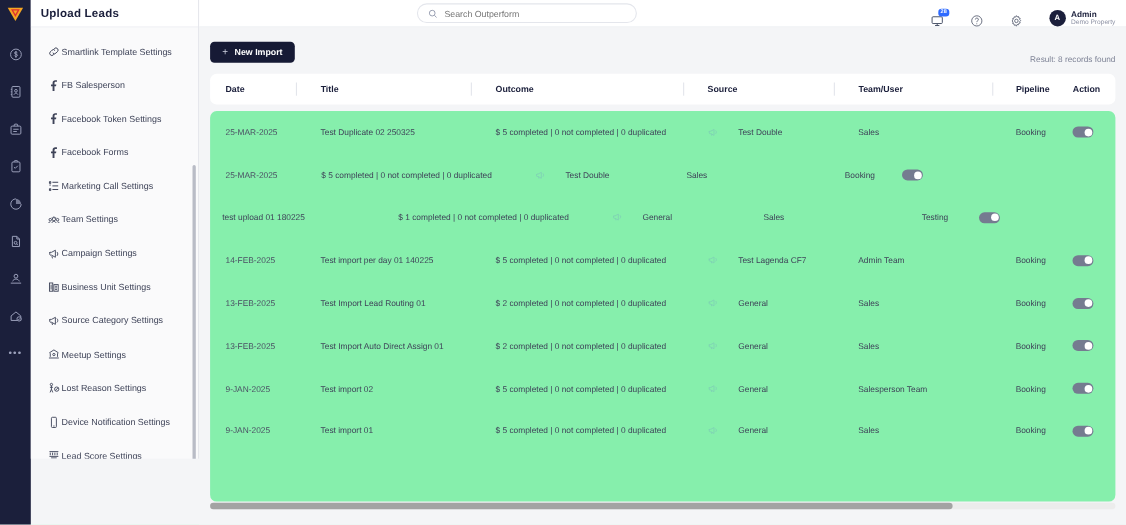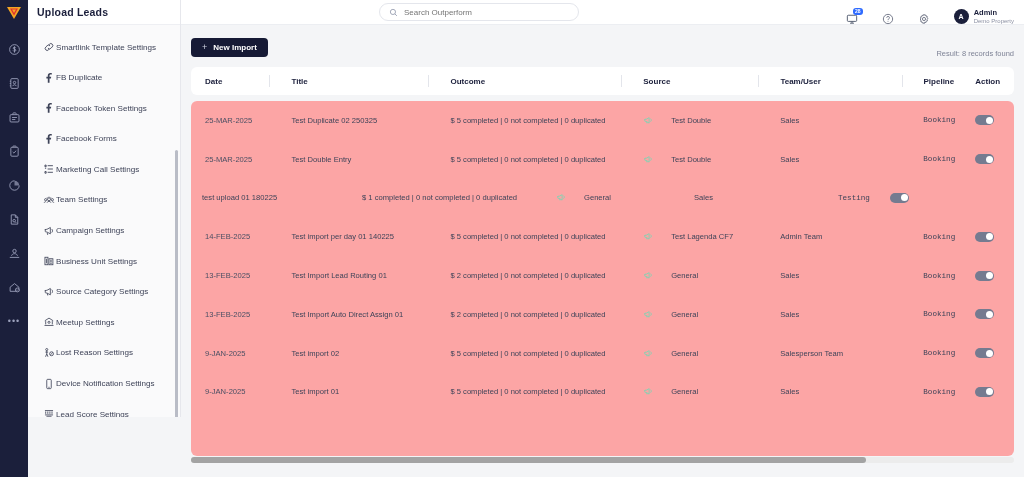--- a/index.html
+++ b/index.html
@@ -145,32 +145,32 @@
   .col-date   { width: 90px; padding-left: 14px; }
   .col-title  { width: 160px; padding-left: 11px; }
   .col-out    { width: 194px; padding-left: 11px; }
   .col-src    { width: 138px; padding-left: 11px; }
   .col-team   { width: 144px; padding-left: 11px; }
   .col-pipe   { width: 52px;  padding-left: 11px; }
   .col-act    { width: 50px;  padding-left: 11px; }
 
   .rows-card {
     margin-top: 6px;
-    background: #fca5a5;
+    background: #86efac;
     border-radius: 6px;
     height: 355px;
     position: relative;
     overflow: hidden;
   }
   .trow { display: flex; align-items: center; height: 38.8px; }
   .td { font-size: 7.6px; color: #3e4358; display: flex; align-items: center; height: 38.8px; }
   .td.date { color: #4a4f63; }
   .src-cell { display: flex; align-items: center; gap: 17px; }
   .src-ico { width: 11px; height: 11px; flex: 0 0 11px; color: #7fd4b4; display:flex; align-items:center; justify-content:center; }
-  .pipe-txt { overflow: hidden; white-space: nowrap; width: 41px; font-family: Liberation Mono, monospace; }
+  .pipe-txt { overflow: hidden; white-space: nowrap; width: 41px; }
 
   .toggle {
     width: 19px; height: 10px; border-radius: 6px;
     background: #757b90; position: relative; cursor: pointer;
     flex: 0 0 19px;
   }
   .toggle .knob {
     position: absolute; top: 1.5px; right: 1.5px;
     width: 7px; height: 7px; border-radius: 50%; background: #fff;
   }
@@ -268,21 +268,21 @@
         </span>
         <span>Smartlink Template Settings</span>
       </div>
 
       <div class="nav-item">
         <span class="nav-ico">
           <svg width="12" height="12" viewBox="0 0 16 16" fill="currentColor">
               <path d="M10.3 3.2h1.4V1.3c-.3 0-1.1-.1-2-.1-2 0-3.3 1.2-3.3 3.4v1.7H4.5v2.2h1.9v5.8h2.3V8.5h1.9l.3-2.2H8.7V4.9c0-.9.2-1.7 1.6-1.7z"></path>
             </svg>
         </span>
-        <span>FB Duplicate</span>
+        <span>FB Salesperson</span>
       </div>
 
       <div class="nav-item">
         <span class="nav-ico">
           <svg width="12" height="12" viewBox="0 0 16 16" fill="currentColor">
               <path d="M10.3 3.2h1.4V1.3c-.3 0-1.1-.1-2-.1-2 0-3.3 1.2-3.3 3.4v1.7H4.5v2.2h1.9v5.8h2.3V8.5h1.9l.3-2.2H8.7V4.9c0-.9.2-1.7 1.6-1.7z"></path>
             </svg>
         </span>
         <span>Facebook Token Settings</span>
       </div>
@@ -510,21 +510,20 @@
               </div>
     <div class="td col-act">
       <span class="toggle">
                   <span class="knob"></span>
                 </span>
     </div>
   </div>
 
   <div class="trow">
     <div class="td date col-date">25-MAR-2025</div>
-    <div class="td col-title">Test Double Entry</div>
     <div class="td col-out">$ 5 completed | 0 not completed | 0 duplicated</div>
     <div class="td col-src">
       <span class="src-cell">
         <span class="src-ico">
           <svg width="11" height="11" viewBox="0 0 16 16" fill="none" stroke="currentColor" stroke-width="1.3">
                       <path d="M2.6 6.2v2.4c0 .5.4.8.8.8h1.2l4.3 2.3V3.9L4.6 6.2H3.4c-.4 0-.8.4-.8.8z"></path>
                       <path d="M11 5.3c.6.6 1 1.4 1 2.2s-.4 1.6-1 2.2M5.2 9.6l.6 2.6"></path>
                     </svg>
         </span>
         <span class="src-label">Test Double</span>

